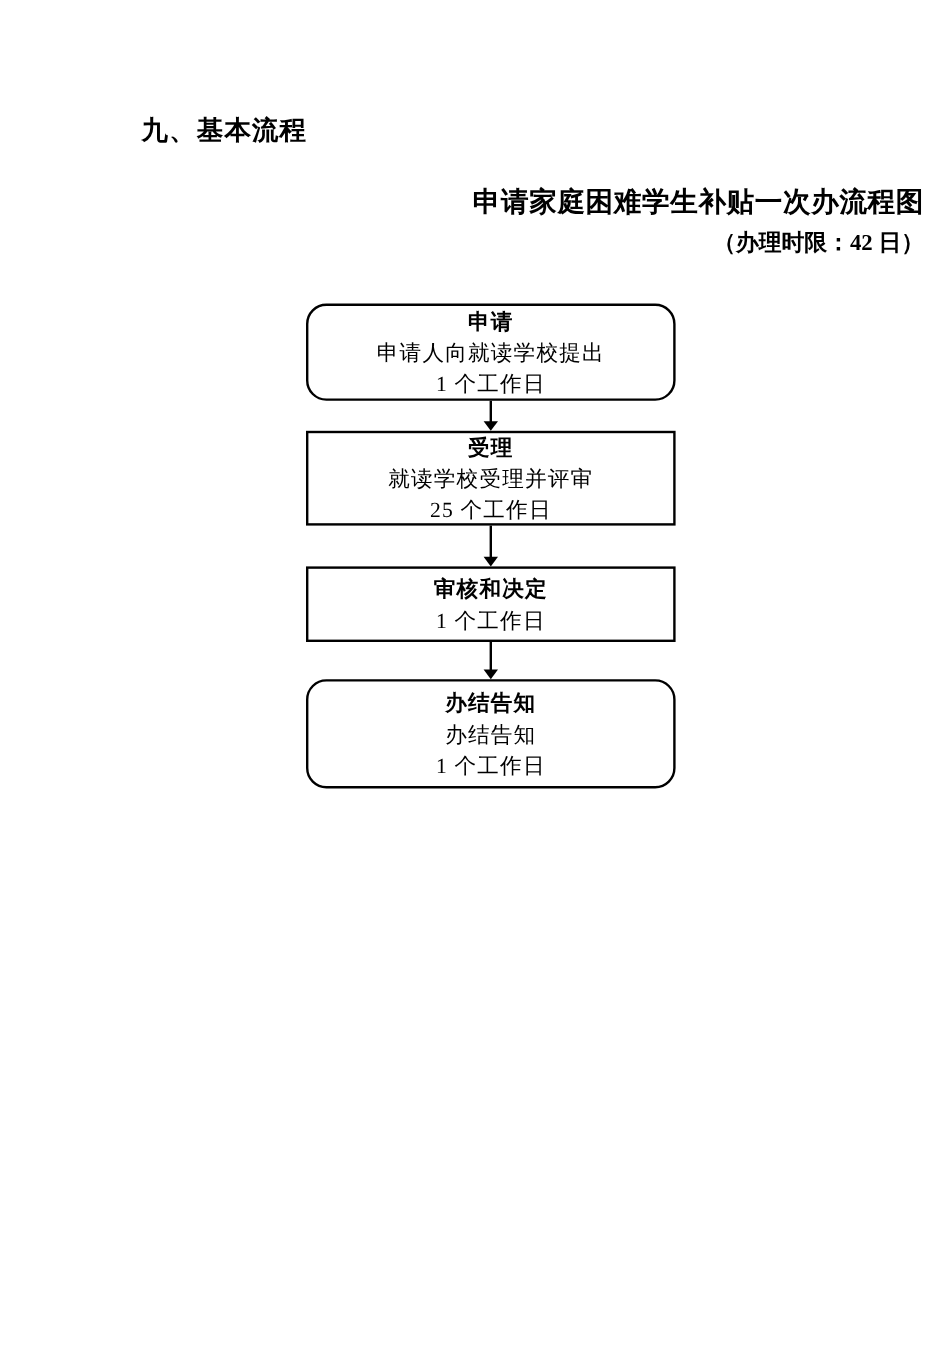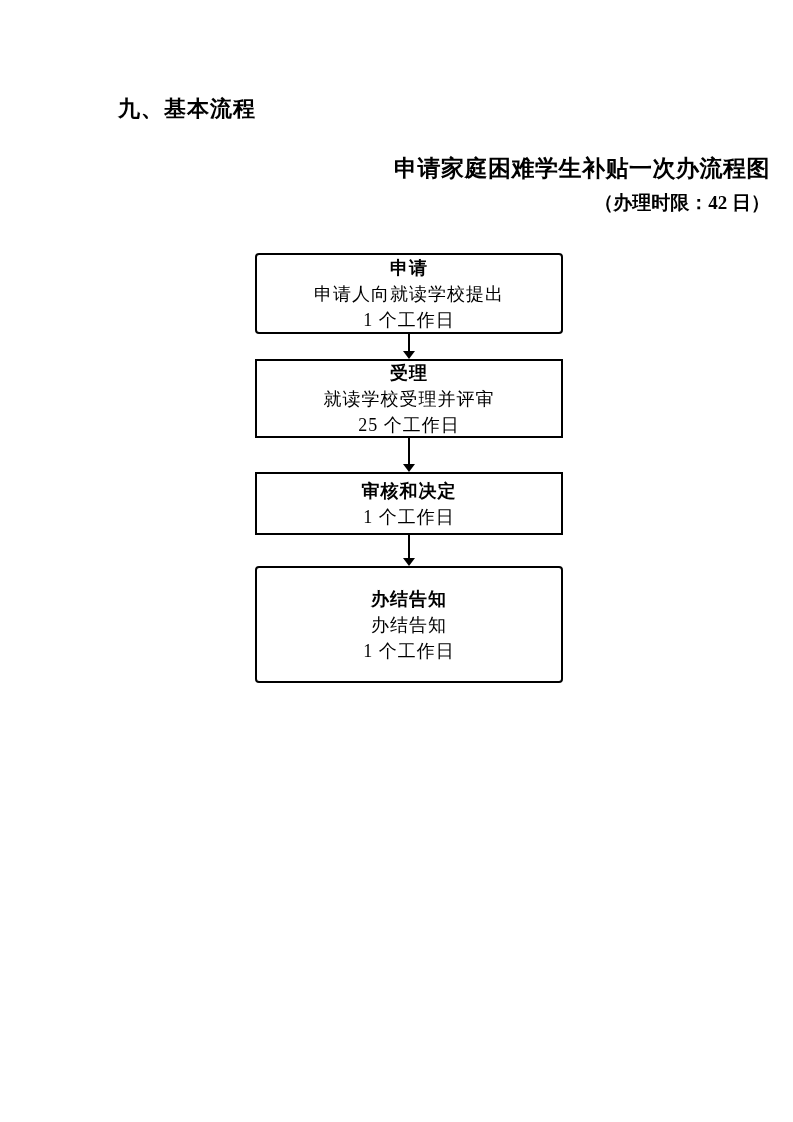--- a/index.html
+++ b/index.html
@@ -58,21 +58,21 @@
     width: 100%;
     border: 2px solid #000000;
     background: #ffffff;
     display: flex;
     flex-direction: column;
     justify-content: center;
     align-items: center;
     text-align: center;
   }
   .flow-node.rounded {
-    border-radius: 4px;
+    border-radius: 17px;
   }
   .node-name {
     font-size: 18px;
     font-weight: bold;
     line-height: 26px;
     letter-spacing: 1px;
     white-space: nowrap;
   }
   .node-detail, .node-duration {
     font-size: 18px;
@@ -136,20 +136,20 @@
 
     <div class="flow-arrow" style="height:34px"></div>
 
     <div class="flow-node" style="height:63px">
       <div class="node-name">审核和决定</div>
       <div class="node-duration">1 个工作日</div>
     </div>
 
     <div class="flow-arrow" style="height:31px"></div>
 
-    <div class="flow-node rounded" style="height:117px">
+    <div class="flow-node rounded" style="height:91px">
       <div class="node-name">办结告知</div>
       <div class="node-detail">办结告知</div>
       <div class="node-duration">1 个工作日</div>
     </div>
 
   </div>
 </div>
 
 </body></html>

